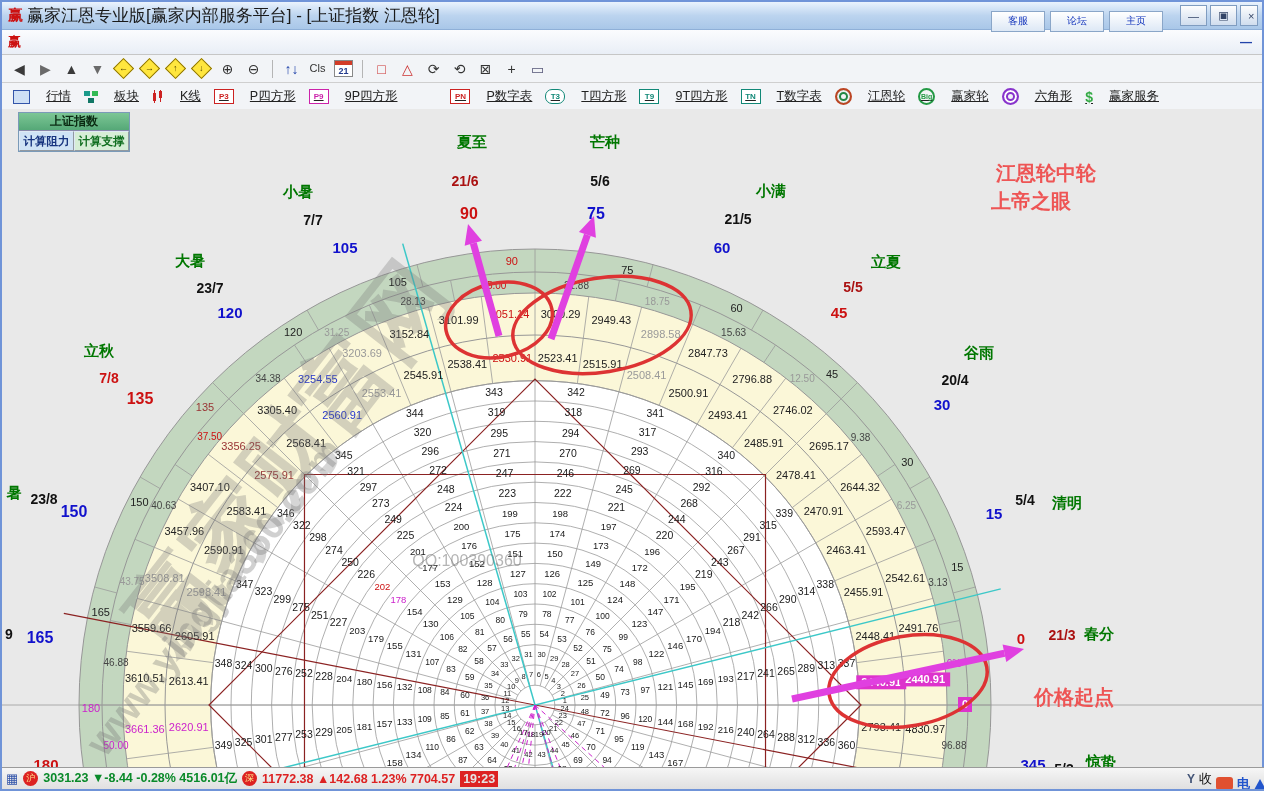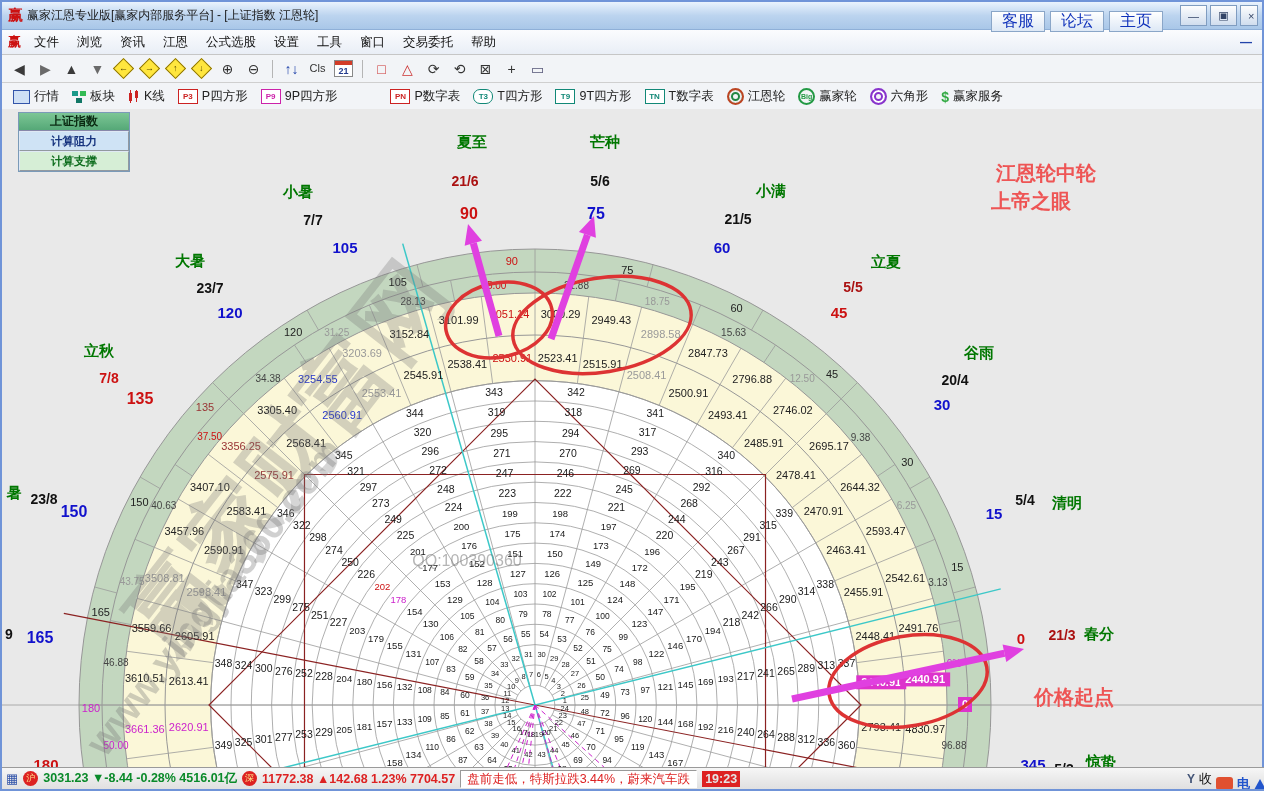--- a/index.html
+++ b/index.html
@@ -3,22 +3,22 @@
 <meta charset="utf-8">
 <style>
   html,body{margin:0;padding:0;}
   body{width:1264px;height:791px;overflow:hidden;background:#d4d0c8;
        font-family:"Liberation Sans","DejaVu Sans",sans-serif;-webkit-font-smoothing:antialiased;}
   .app{position:relative;width:1260px;height:787px;border:2px solid #7094d8;background:#e9e9e9;}
   
   .titlebar{height:27px;display:flex;align-items:center;padding:0 4px;
     background:linear-gradient(#eaf3fd,#bcd4ef 50%,#a9c7e8);border-bottom:1px solid #8fb0d8;}
   .logo{color:#cc1111;font-weight:bold;font-size:15px;margin:0 4px 0 2px;}
-  .title-text{font-size:12px;color:#1a1a1a;flex:1;white-space:nowrap;}
-  .qbtn{height:19px;min-width:52px;margin-left:5px;font-size:16px;color:#1133bb;
+  .title-text{font-size:17px;color:#1a1a1a;flex:1;white-space:nowrap;}
+  .qbtn{height:19px;min-width:52px;margin-left:5px;font-size:10px;color:#1133bb;
     background:linear-gradient(#ffffff,#dde8f5);border:1px solid #8aa6c8;display:flex;
     align-items:center;justify-content:center;cursor:default;margin-top:11px;}
   .winbtn{width:25px;height:19px;margin-left:3px;font-size:11px;color:#334466;
     background:linear-gradient(#fdfdfd,#d0ddee);border:1px solid #7f9cc0;display:flex;
     align-items:center;justify-content:center;}
   .winbtn.close-cut{width:9px;overflow:hidden;justify-content:flex-start;padding-left:7px;}
   .titlebar .gap{width:14px;}
   
   .menubar{height:24px;display:flex;align-items:center;padding-left:4px;font-size:12.5px;
     background:linear-gradient(#fbfcfe,#e9eef6);border-bottom:1px solid #c6c6c6;}
@@ -32,21 +32,21 @@
   .tbtn.small-text{font-size:11px;color:#333;}
   .tsep{width:1px;height:18px;background:#b5b5b5;margin:0 5px;}
   .diamond{width:13px;height:13px;transform:rotate(45deg);background:#ffe63e;
     border:1px solid #8a7100;display:flex;align-items:center;justify-content:center;}
   .diamond span{transform:rotate(-45deg);font-size:9px;color:#5a4a00;font-weight:bold;}
   .cal{width:17px;height:15px;border:1px solid #888;background:#fff;position:relative;
     font-size:9px;color:#223a8c;display:flex;align-items:flex-end;justify-content:center;font-weight:bold;}
   .cal::before{content:"";position:absolute;top:0;left:0;right:0;height:4px;background:#d23c28;}
   .toolbar2{height:27px;background:#f2f4f7;border-bottom:1px solid #b0b0b0;display:flex;
     align-items:center;padding-left:6px;gap:3px;font-size:12.5px;color:#222;}
-  .gbtn{display:flex;align-items:center;gap:4px;padding:2px 5px;white-space:nowrap;}
+  .gbtn{display:flex;align-items:center;gap:16px;padding:2px 5px;white-space:nowrap;text-decoration:underline;}
   .badge{width:18px;height:13px;font-size:8px;font-weight:bold;display:flex;align-items:center;
     justify-content:center;background:#fff;border:1px solid #999;text-align:center;}
   .icon-grid{width:15px;height:12px;border:1px solid #3355aa;
     background:linear-gradient(#cfe0f5,#cfe0f5) ,repeating-linear-gradient(0deg,#3355aa 0 1px,transparent 1px 4px),repeating-linear-gradient(90deg,#3355aa 0 1px,transparent 1px 5px);}
   .icon-blocks{width:14px;height:12px;background:
     linear-gradient(#1a9a8a,#1a9a8a) 0 0/6px 5px no-repeat,
     linear-gradient(#33bb55,#33bb55) 8px 0/6px 5px no-repeat,
     linear-gradient(#117766,#117766) 4px 7px/6px 5px no-repeat;}
   .icon-kline{width:12px;height:13px;background:
     linear-gradient(#cc2222,#cc2222) 1px 3px/3px 8px no-repeat,
@@ -63,21 +63,21 @@
   
   .chart{position:absolute;top:107px;left:0;width:1260px;height:659px;background:#e9e9e9;overflow:hidden;}
   .chart svg{position:absolute;top:0;left:0;}
   
   .panel{position:absolute;top:3px;left:16px;width:110px;z-index:6;font-size:12px;
     border:1px solid #7a9ab8;background:#b9d9f3;}
   .panel-header{height:17px;background:linear-gradient(#7cc695,#55a877);color:#0a2a12;
     font-weight:bold;text-align:center;line-height:17px;border-bottom:1px solid #88a;}
   .panel-row{height:17px;line-height:17px;padding-left:2px;background:#b9d9f3;color:#b02a5a;
     border-bottom:1px solid #90b2cc;white-space:nowrap;overflow:hidden;font-weight:bold;font-size:11.5px;}
-  .panel-btns{display:flex;flex-direction:column;}
+  .panel-btns{display:flex;}
   .panel-btn{flex:1;height:18px;line-height:18px;text-align:center;font-size:11.5px;font-weight:bold;
     border:1px outset #dfe9f4;}
   .panel-btn.resist{background:#cfe3f5;color:#16337e;}
   .panel-btn.support{background:#d6eed6;color:#0f6e1f;}
   
   .statusbar{position:absolute;left:0;bottom:0;width:1260px;height:21px;display:flex;align-items:center;
     background:linear-gradient(#f6f6f6,#e0e0e0);border-top:1px solid #9a9a9a;font-size:12.5px;
     padding:0 4px;white-space:nowrap;overflow:hidden;gap:5px;}
   .sgrid{color:#3355aa;font-size:13px;}
   .mkt-ic{width:15px;height:15px;border-radius:50%;background:#dd2222;color:#ffe58a;font-size:9px;
@@ -106,32 +106,20 @@
     <span class="title-text">赢家江恩专业版[赢家内部服务平台] - [上证指数 江恩轮]</span>
     <span id="quick-buttons"><span class="qbtn" style="display: inline-flex;">客服</span><span class="qbtn" style="display: inline-flex;">论坛</span><span class="qbtn" style="display: inline-flex;">主页</span></span>
     <span class="gap"></span>
     <span class="winbtn">—</span>
     <span class="winbtn">▣</span>
     <span class="winbtn close-cut">×</span>
   </div>
 
   <div class="menubar">
     <span class="logo" style="font-size:13px;">赢</span>
-    <span id="menu-items" style="display:flex;">
-        <span class="menu-item">文件</span>
-        <span class="menu-item">浏览</span>
-        <span class="menu-item">资讯</span>
-        <span class="menu-item">江恩</span>
-        <span class="menu-item">公式选股</span>
-        <span class="menu-item">设置</span>
-        <span class="menu-item">工具</span>
-        <span class="menu-item">窗口</span>
-        <span class="menu-item">交易委托</span>
-        <span class="menu-item">帮助</span>
-      </span>
     <span class="mdi-ctl">—</span>
   </div>
 
   <div class="toolbar1" id="toolbar-main">
       <span class="tbtn" style="color: rgb(58, 58, 58);">◀</span>
       <span class="tbtn" style="color: rgb(106, 106, 106);">▶</span>
       <span class="tbtn" style="color: rgb(58, 58, 58);">▲</span>
       <span class="tbtn" style="color: rgb(106, 106, 106);">▼</span>
       <span class="tbtn">
         <span class="diamond">
@@ -828,21 +816,20 @@
         </div>
     </div>
   </div>
 
   <div class="statusbar">
     <span class="sgrid">▦</span>
     <span class="mkt-ic">沪</span>
     <span class="q-sh">3031.23 ▼-8.44 -0.28% 4516.01亿</span>
     <span class="mkt-ic">深</span>
     <span class="q-sz">11772.38 ▲142.68 1.23% 7704.57</span>
-    <span class="newsbox">盘前走低，特斯拉跌3.44%，蔚来汽车跌</span>
     <span class="ntime">19:23</span>
     <span class="s-right">
       <span class="antenna">Y</span>
       <span class="recv">收</span>
       <span class="cuticon1"></span>
       <span class="cuticon2">电</span>
       <span class="cuticon3"></span>
     </span>
   </div>
 </div>

